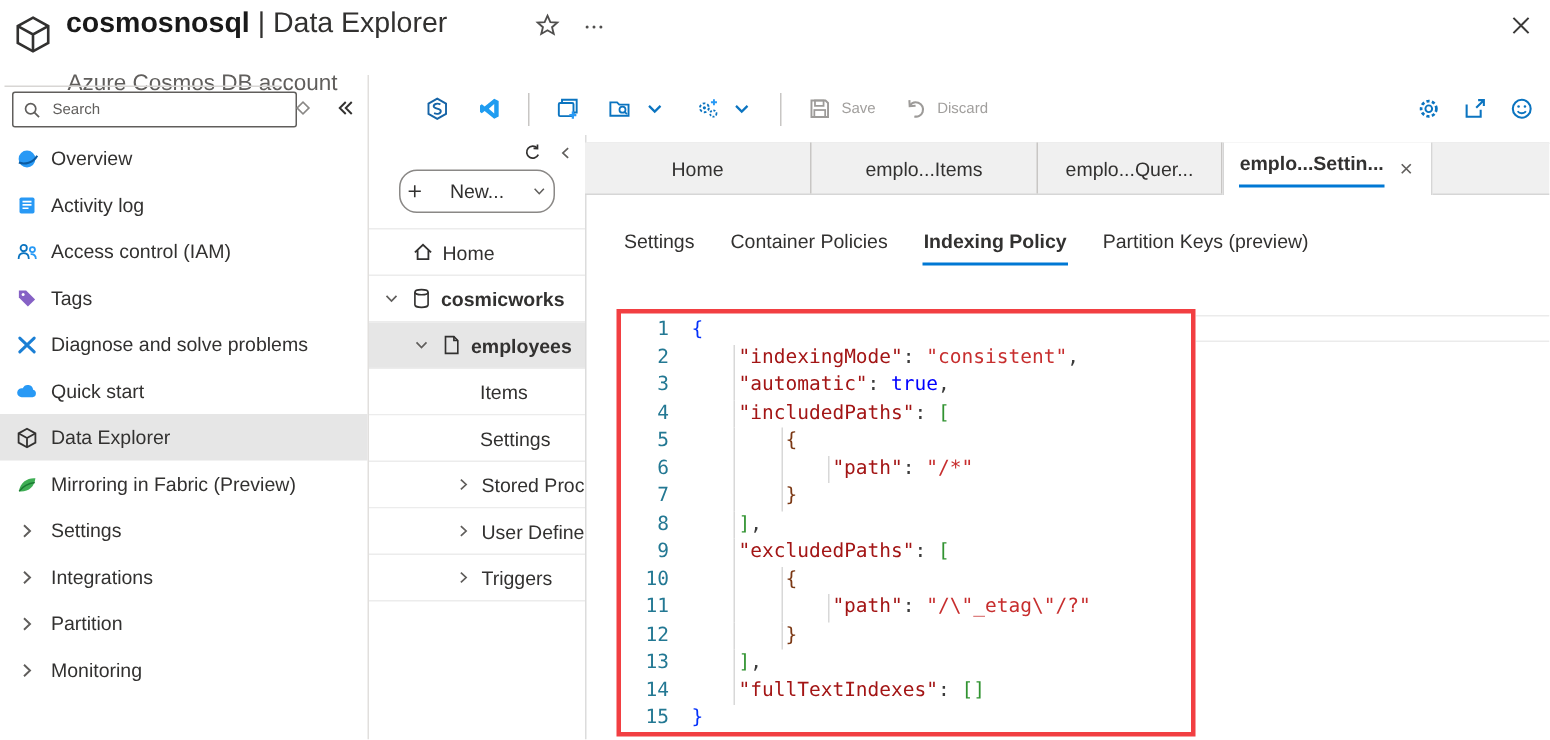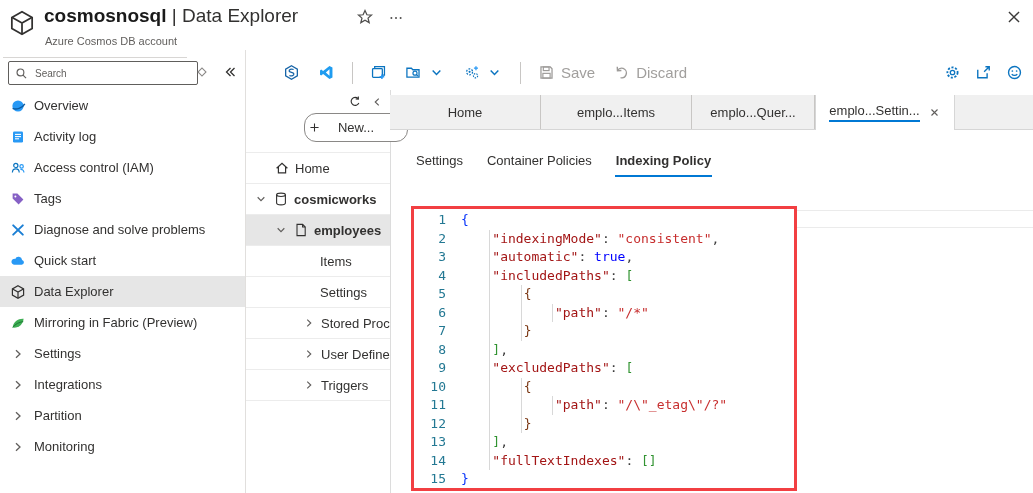--- a/index.html
+++ b/index.html
@@ -9,21 +9,21 @@
   .icon{display:inline-flex;width:16px;height:16px;flex:none;align-items:center;justify-content:center;}
   .icon svg{width:100%;height:100%;}
 
   
   #header{left:0;top:0;width:1033px;height:50px;}
   #header-cube{left:8px;top:9px;width:28px;height:28px;}
   #header-cube svg{width:28px;height:28px;}
   #page-title{left:44px;top:5px;font-size:19px;white-space:nowrap;}
   #page-title .acct{font-weight:bold;color:#1a1a1a;}
   #page-title .rest{color:#323130;}
-  #page-subtitle{left:45px;top:35px;font-size:11px;color:#605e5c;}
+  #page-subtitle{left:45px;top:47px;font-size:15px;color:#605e5c;}
   #fav-star{left:356px;top:8px;width:18px;height:18px;cursor:pointer;}
   #fav-star svg{width:18px;height:18px;}
   #header-more{left:388px;top:10px;width:16px;height:16px;cursor:pointer;}
   #blade-close{left:1005px;top:8px;width:18px;height:18px;cursor:pointer;}
   #blade-close svg{width:18px;height:18px;}
   #header-underline{left:3px;top:57px;width:184px;height:1px;background:#d8d6d4;}
 
   
   #sidebar{left:0;top:50px;width:245px;height:443px;border-right:1px solid #e1dfdd;}
   #search-row{left:0;top:10px;width:245px;height:26px;}
@@ -36,51 +36,51 @@
   #nav-list{left:0;top:40px;width:245px;}
   .nav-item{height:31px;display:flex;align-items:center;gap:8px;padding-left:10px;cursor:pointer;}
   .nav-item.selected{background:#e6e6e6;}
   .nav-item .lbl{white-space:nowrap;}
 
   
   #treepanel{left:246px;top:90px;width:144px;height:403px;border-right:1px solid #dcdcdc;background:#fff;}
   #tree-mini{position:absolute;right:6px;top:5px;display:flex;gap:8px;}
   #tree-mini .icon{width:14px;height:14px;cursor:pointer;}
   #new-btn{position:absolute;left:20px;top:23px;width:102px;height:27px;border:1px solid #8a8886;border-radius:12px;
-           background:#fff;display:flex;align-items:center;justify-content:center;gap:17px;cursor:pointer;font-size:13px;margin-left:38px;}
+           background:#fff;display:flex;align-items:center;justify-content:center;gap:17px;cursor:pointer;font-size:13px;}
   #new-btn .icon{width:13px;height:13px;}
   #tree-rows{position:absolute;left:0;top:62px;width:144px;}
   .tree-row{height:30px;display:flex;align-items:center;gap:5px;border-bottom:1px solid #ececec;
             white-space:nowrap;overflow:hidden;cursor:pointer;background:#fff;}
   .tree-row:first-child{border-top:1px solid #ececec;}
   .tree-row.selected{background:#e6e6e6;}
   .tree-row.bold .lbl{font-weight:bold;}
   .tree-row .chev{width:14px;height:14px;flex:none;}
   .tree-row .chev svg{width:14px;height:14px;}
 
   
   #toolbar{left:246px;top:50px;width:787px;height:45px;border-bottom:1px solid #d6d6d6;background:#fff;
            display:flex;align-items:center;}
   .tb-btn{display:flex;align-items:center;gap:6px;padding:0 9px;height:30px;cursor:pointer;}
   .tb-btn .icon{width:17px;height:17px;}
   .tb-sep{width:1px;height:22px;background:#c8c6c4;margin:0 8px;}
-  .tb-label{font-size:15px;color:#a19f9d;}
+  .tb-label{font-size:10px;color:#a19f9d;}
   .tb-btn.disabled{cursor:default;}
   .tb-chev{width:12px;height:12px;}
   #toolbar-right{position:absolute;right:10px;top:0;height:45px;display:flex;align-items:center;gap:14px;}
   #toolbar-right .icon{width:17px;height:17px;cursor:pointer;}
   #tb-spacer1{width:28px;}
 
   
   #tabstrip{left:390px;top:95px;width:643px;height:34px;background:#f0f0f0;border-bottom:1px solid #d6d6d6;
             display:flex;align-items:stretch;}
   .dtab{display:flex;align-items:center;justify-content:center;gap:8px;cursor:pointer;font-size:13px;color:#323130;}
   .dtab.inactive{border-right:1px solid #c8c6c4;}
   .dtab.active{background:#fff;border-left:1px solid #d6d6d6;border-right:1px solid #d6d6d6;height:35px;z-index:2;}
-  .dtab.active .tlbl{font-weight:normal;border-bottom:2px solid #0078d4;padding-bottom:2px;}
+  .dtab.active .tlbl{font-weight:bold;border-bottom:2px solid #0078d4;padding-bottom:7px;}
   .dtab .tclose{width:13px;height:13px;}
   .dtab .tclose svg{width:13px;height:13px;}
 
   
   #subtabs{left:390px;top:148px;width:643px;height:36px;display:flex;align-items:flex-start;padding-left:25px;gap:22px;}
   .subtab{padding:5px 1px 7px 1px;cursor:pointer;color:#323130;white-space:nowrap;}
   .subtab.active{font-weight:bold;border-bottom:2px solid #0078d4;}
 
   
   #editor-topline1{left:797px;top:210px;width:236px;height:1px;background:#ebebeb;}
@@ -484,20 +484,21 @@
           <path d="M4.3 4.3 L11.7 11.7 M11.7 4.3 L4.3 11.7" stroke="#605e5c" stroke-width="1.4"></path>
         </svg>
       </span>
     </div>
   </div>
 
 <div id="subtabs" class="abs">
     <div class="subtab">Settings</div>
     <div class="subtab">Container Policies</div>
     <div class="subtab active">Indexing Policy</div>
+    <div class="subtab">Partition Keys (preview)</div>
   </div>
 
 <div id="editor-topline1" class="abs"></div>
 <div id="editor-topline2" class="abs"></div>
 <div id="editor" class="abs">
   <div id="code">
       <div class="cline"><span class="ln">1</span><span class="ctext"><span></span><span class="tk-b1">{</span></span></div>
       <div class="cline"><span class="ln">2</span><span class="ctext"><span class="guide" style="left: calc(4ch - 3px);"></span><span>    </span><span class="tk-key">"indexingMode"</span><span class="tk-pln">: </span><span class="tk-str">"consistent"</span><span class="tk-pln">,</span></span></div>
       <div class="cline"><span class="ln">3</span><span class="ctext"><span class="guide" style="left: calc(4ch - 3px);"></span><span>    </span><span class="tk-key">"automatic"</span><span class="tk-pln">: </span><span class="tk-kw">true</span><span class="tk-pln">,</span></span></div>
       <div class="cline"><span class="ln">4</span><span class="ctext"><span class="guide" style="left: calc(4ch - 3px);"></span><span>    </span><span class="tk-key">"includedPaths"</span><span class="tk-pln">: </span><span class="tk-b2">[</span></span></div>

